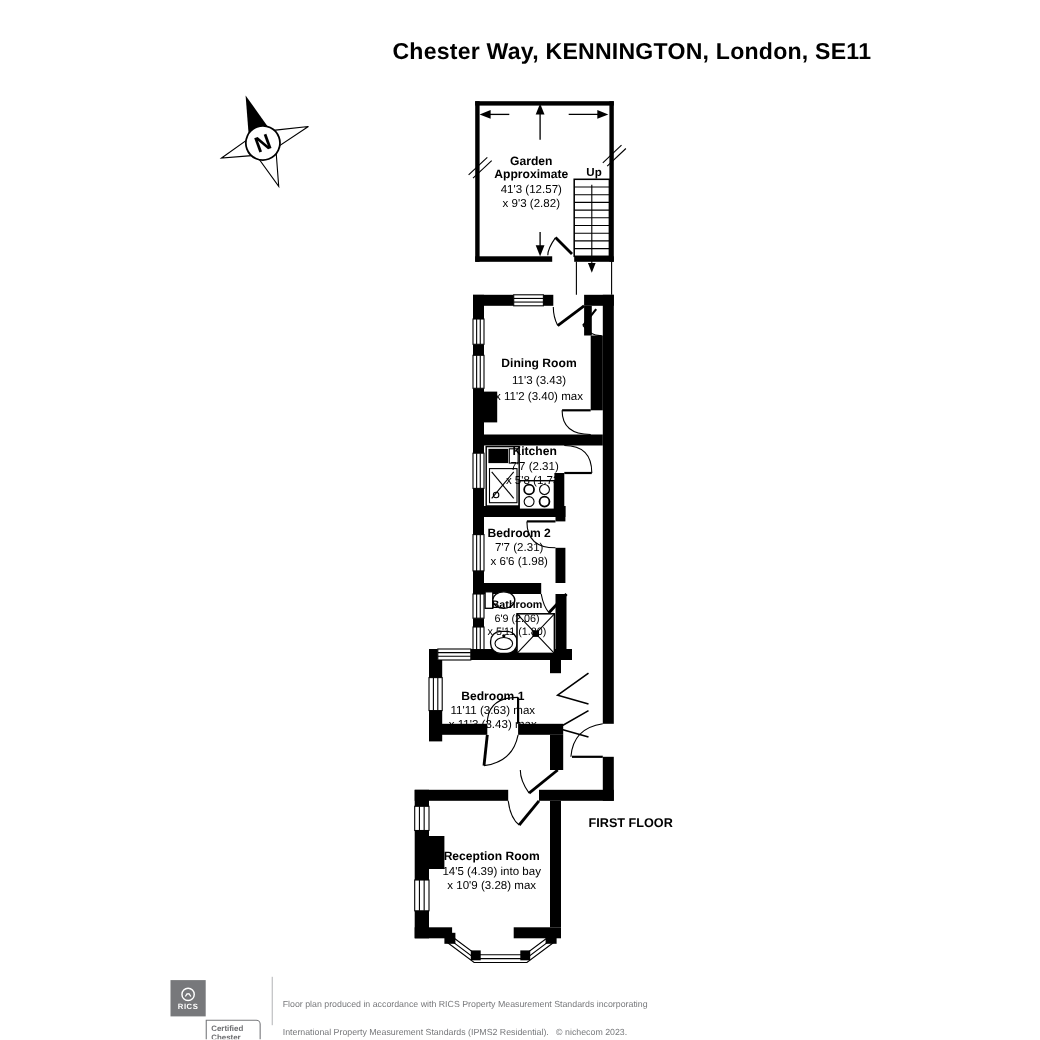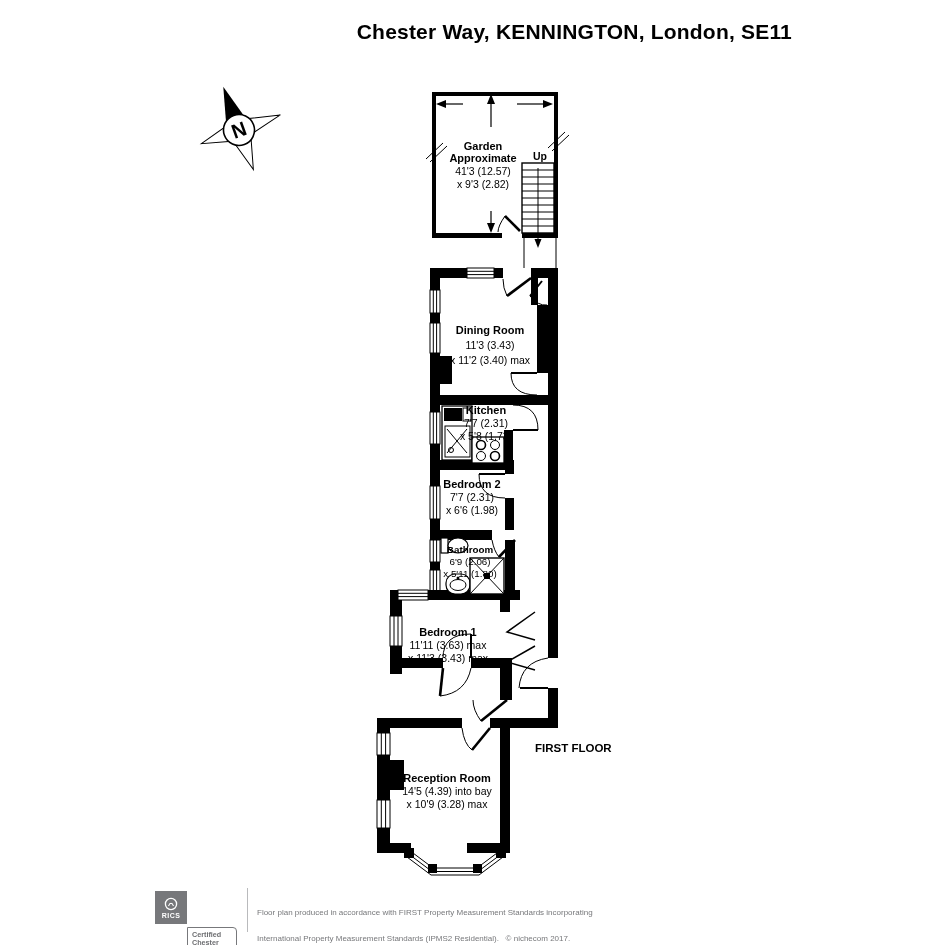--- a/index.html
+++ b/index.html
@@ -1,19 +1,19 @@
 <!DOCTYPE html>
 <html><head>
 <meta charset="utf-8">
 <style>
   html,body{margin:0;padding:0;background:#fff;}
   #page{position:relative;width:945px;height:945px;background:#fff;overflow:hidden;
         font-family:"Liberation Sans",sans-serif;color:#000;}
   
-  #hdr{position:absolute;top:20px;right:153px;text-align:left;}
+  #hdr{position:absolute;top:36px;right:153px;text-align:left;}
   #hdr .title{font-size:21px;font-weight:bold;letter-spacing:.2px;}
   #hdr .area{font-size:13.5px;margin-top:7px;white-space:pre;}
   #hdr .note{font-size:9.5px;margin-top:5px;}
   
   #plan{position:absolute;left:0;top:0;}
   text{font-family:"Liberation Sans",sans-serif;}
   .rname{font-size:11px;font-weight:bold;}
   .rdim{font-size:10.5px;}
   .rname-sm{font-size:9.8px;font-weight:bold;}
   .rdim-sm{font-size:9.8px;}
@@ -374,19 +374,19 @@
       </svg>
       <div class="rtxt">RICS</div>
     </div>
     <div id="badge">
       <div>Certified</div>
       <div>Chester</div>
       <div>Bedroom</div>
     </div>
     <div id="fdivider"></div>
     <div id="ftxt">
-      <div>Floor plan produced in accordance with FIRST Property Measurement Standards incorporating</div>
-      <div>International Property Measurement Standards (IPMS2 Residential).   © nichecom 2017.</div>
+      <div>Floor plan produced in accordance with RICS Property Measurement Standards incorporating</div>
+      <div>International Property Measurement Standards (IPMS2 Residential).   © nichecom 2023.</div>
       
     </div>
   </div>
 
 </div>
 
 </body></html>

